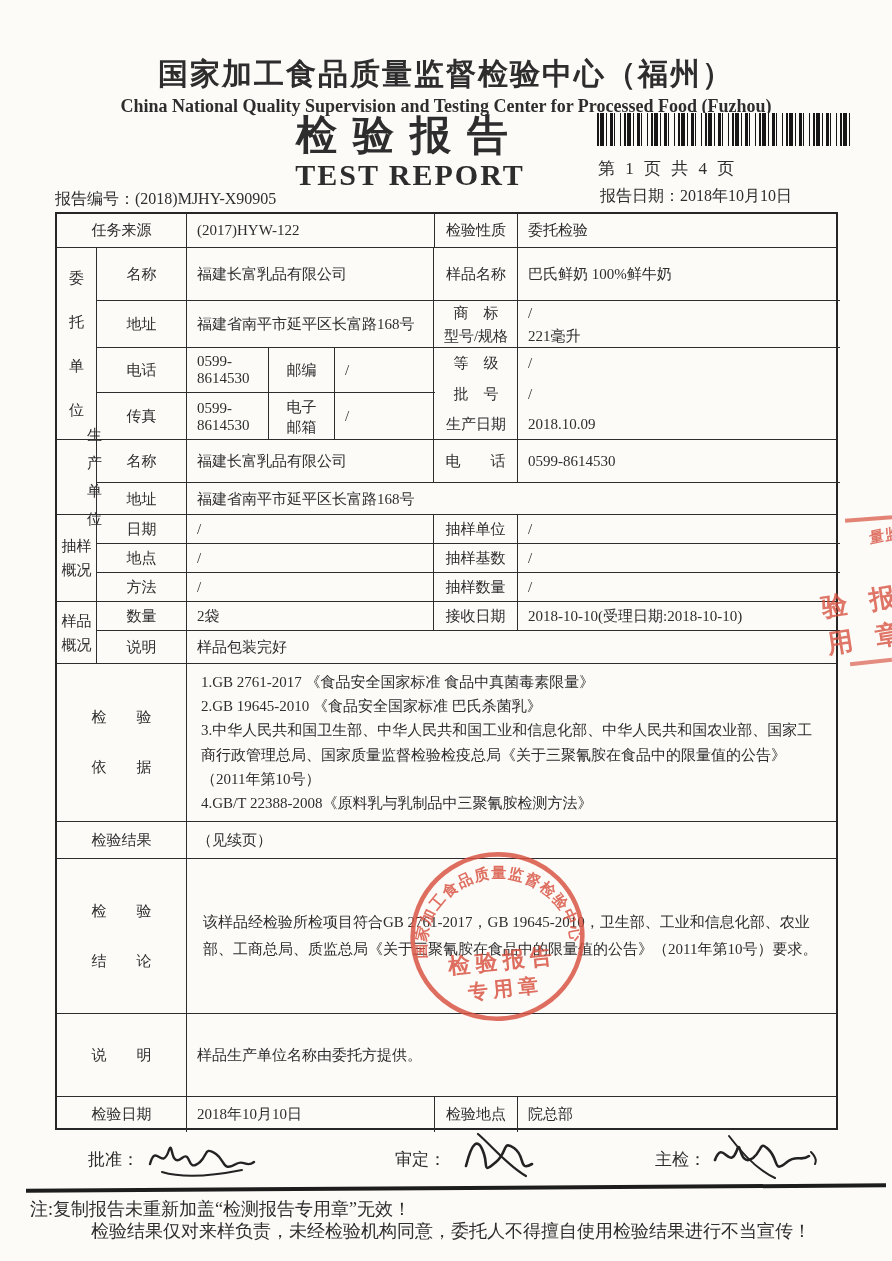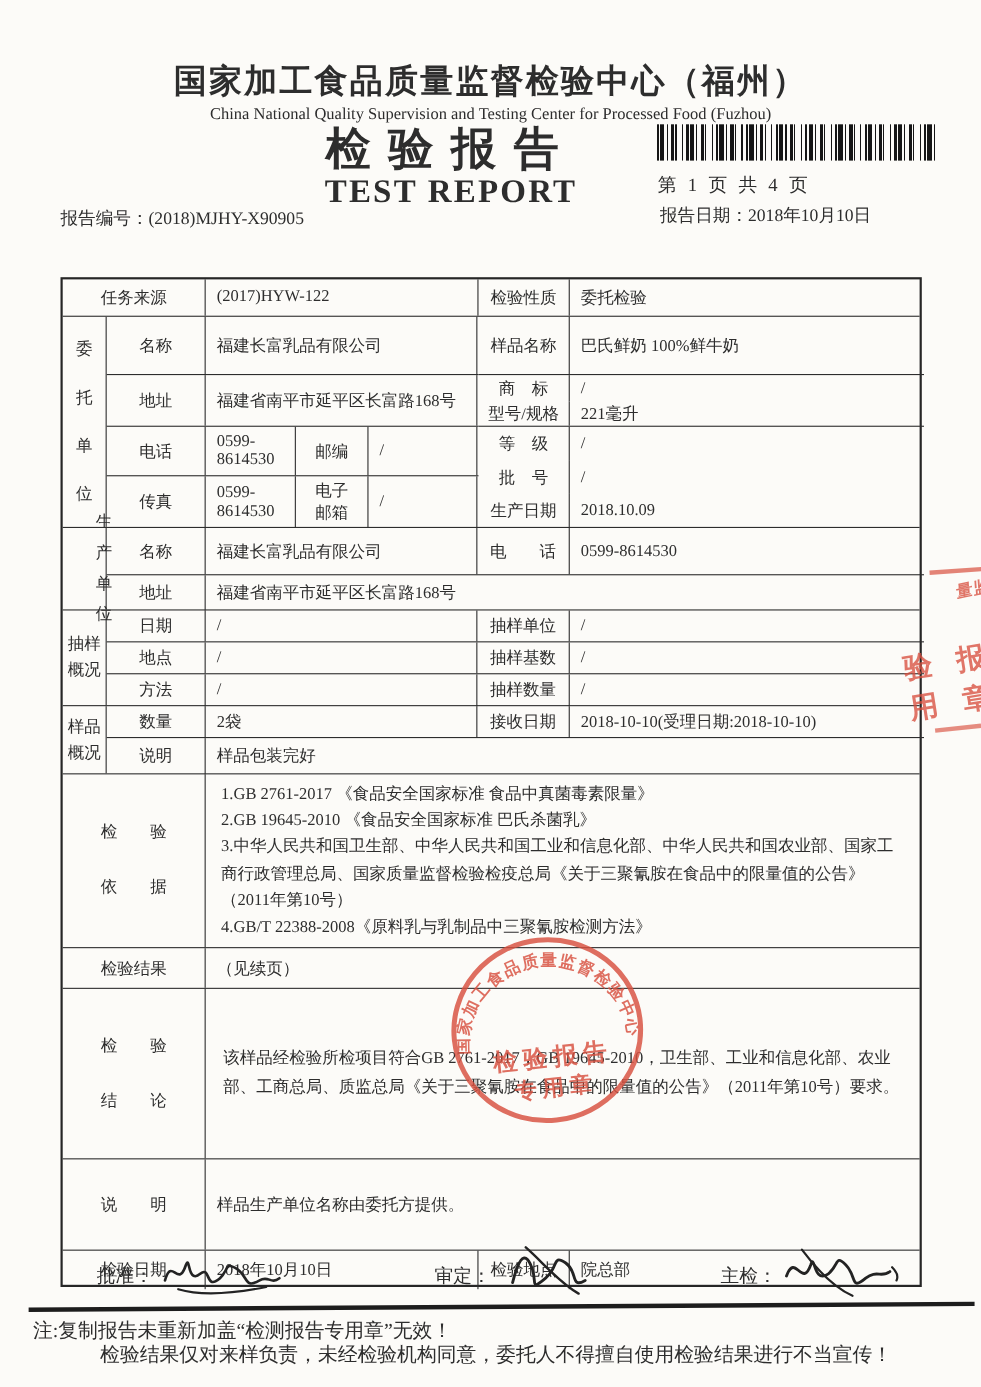--- a/index.html
+++ b/index.html
@@ -9,31 +9,31 @@
     background:#fcfbf8; overflow:hidden;
     font-family:"Liberation Serif","DejaVu Serif",serif;
     color:#2d2d2d;
   }
   .abs { position:absolute; }
   .pre { white-space:pre-line; }
   .center { text-align:center; }
 
   
   .h-cn   { top:54px; left:0; width:100%; font-size:30px; font-weight:bold; letter-spacing:2px; }
-  .h-en   { top:96px; left:0; width:100%; font-size:15px; font-weight:normal; }
+  .h-en   { top:96px; left:0; width:100%; font-size:18px; font-weight:bold; }
   .t-cn   { top:108px; left:200px; width:420px; font-size:41px; font-weight:bold; letter-spacing:16px; }
   .t-en   { top:158px; left:200px; width:420px; font-size:30px; font-weight:bold; letter-spacing:2px; }
   .barcode{ top:113px; left:597px; width:253px; height:33px;
     background:repeating-linear-gradient(90deg,#161616 0 2px,#fcfbf8 2px 3px,#161616 3px 7px,#fcfbf8 7px 9px,#161616 9px 10px,#fcfbf8 10px 13px,#161616 13px 16px,#fcfbf8 16px 17px,#161616 17px 18px,#fcfbf8 18px 23px,#161616 23px 24px,#fcfbf8 24px 27px); }
   .pginfo { top:157px; left:598px; font-size:17px; letter-spacing:3px; }
   .rno    { top:189px; left:55px;  font-size:16px;text-align:center; }
   .rdate  { top:186px; left:600px; font-size:16px; }
 
   
-  .rtable { top:212px; left:55px; width:783px; height:918px; border:2.5px solid #262626; font-size:15px;margin-top:40px; }
+  .rtable { top:212px; left:55px; width:783px; height:918px; border:2.5px solid #262626; font-size:15px; }
   .trow, .sect { display:flex; width:100%; }
   .bb { border-bottom:1.5px solid #2d2d2d; }
   .br { border-right:1.5px solid #2d2d2d; }
   .cell { display:flex; align-items:center; height:100%; }
   .lab  { justify-content:center; text-align:center; flex:none; }
   .val  { padding-left:10px; flex:none; }
   .vcol { display:flex; flex-direction:column; flex:none; }
   .vlab { display:flex; align-items:center; justify-content:center; text-align:center; flex:none; }
   .srow { display:flex; width:100%; flex:none; }
   .topv { align-items:flex-start; padding-top:8px; }

